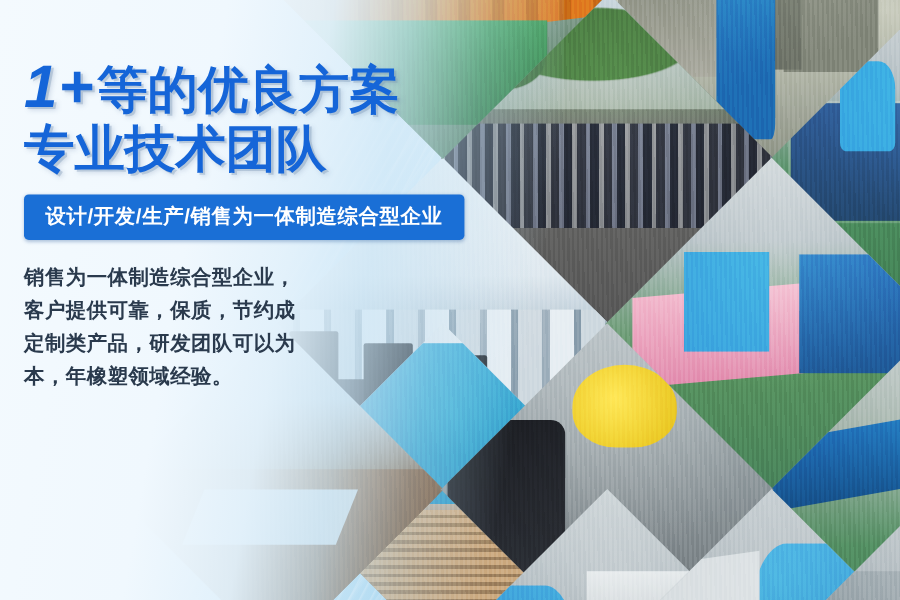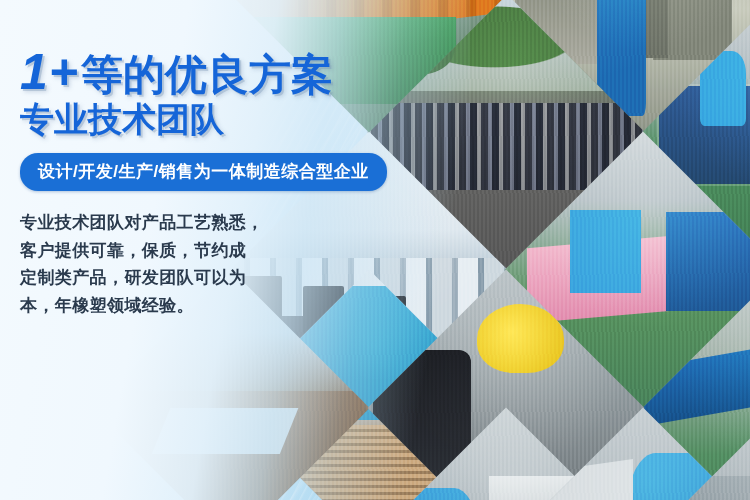--- a/index.html
+++ b/index.html
@@ -303,37 +303,37 @@
 
   .headline{
     color:#1565d8;
     font-weight:bold;
     line-height:1.04;
     letter-spacing:0px;
     text-shadow: 2px 2px 0 rgba(120,150,180,.35), 3px 3px 4px rgba(90,120,160,.25);
     white-space:nowrap;
   }
   .headline .l1{ font-size:42px; display:block; }
-  .headline .l2{ font-size:34px; display:block; margin-top:4px; }
+  .headline .l2{ font-size:42px; display:block; margin-top:4px; }
   .headline .num{
     font-style:italic;
     font-size:50px;
     letter-spacing:1px;
     padding-right:2px;
   }
 
   .pill{
     display:inline-block;
     margin-top:16px;
     background:#1a6fd6;
     color:#ffffff;
     font-size:17px;
     font-weight:bold;
     padding:7px 18px 8px;
-    border-radius:18px;
+    border-radius:4px;
     letter-spacing:.5px;
     box-shadow:0 1px 3px rgba(20,70,140,.3);
     white-space:nowrap;
   }
 
   .body-copy{
     margin-top:18px;
     width:262px;
     color:#2a3a4d;
     font-size:17px;
@@ -453,21 +453,21 @@
     <div class="headline">
       <span class="l1">
         <span class="num">1+</span><span>等的优良方案</span>
       </span>
       <span class="l2">专业技术团队</span>
     </div>
 
     <div class="pill">设计/开发/生产/销售为一体制造综合型企业</div>
 
     <div class="body-copy">
-      <p>专业技术团队对产品工艺熟悉，</p>
+      <p>销售为一体制造综合型企业，</p>
       <p>客户提供可靠，保质，节约成</p>
       <p>定制类产品，研发团队可以为</p>
       <p>本，年橡塑领域经验。</p>
     </div>
 
   </div>
 
 </div>
 
 </body></html>

